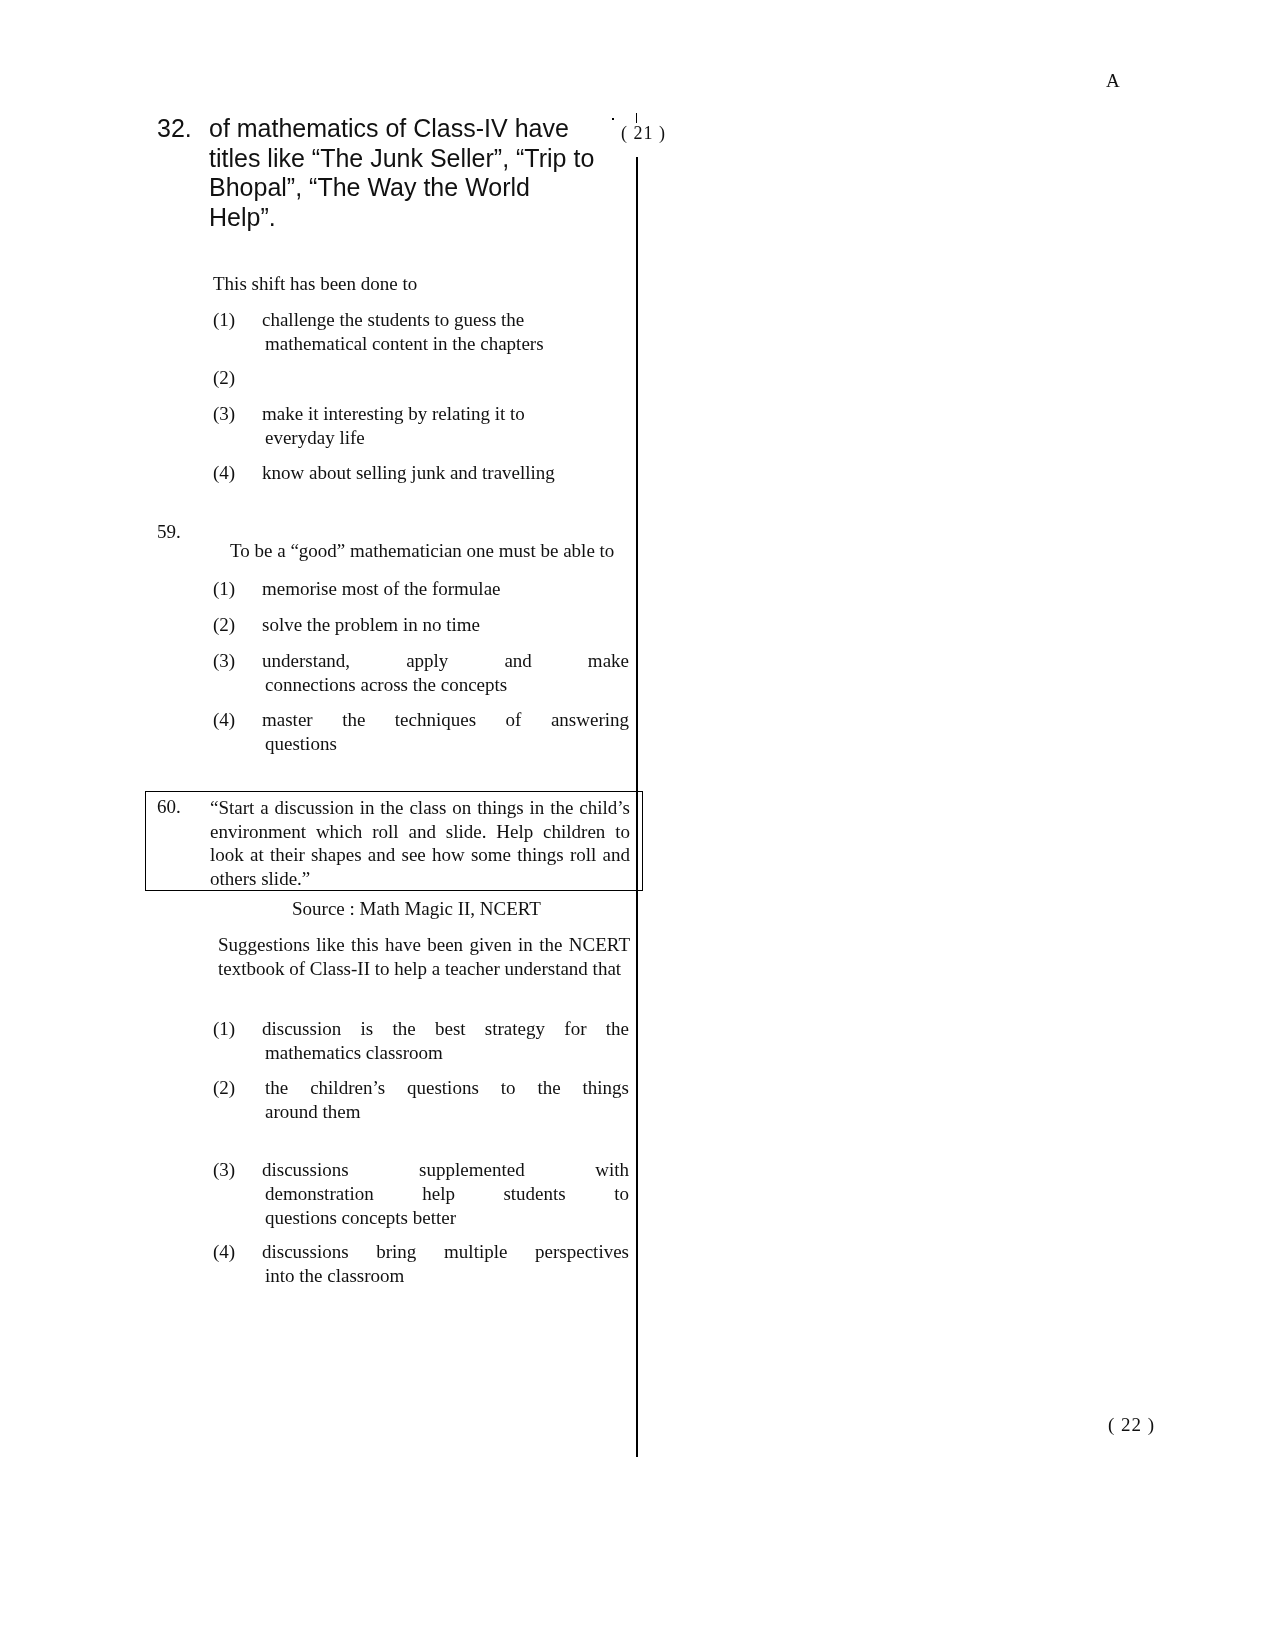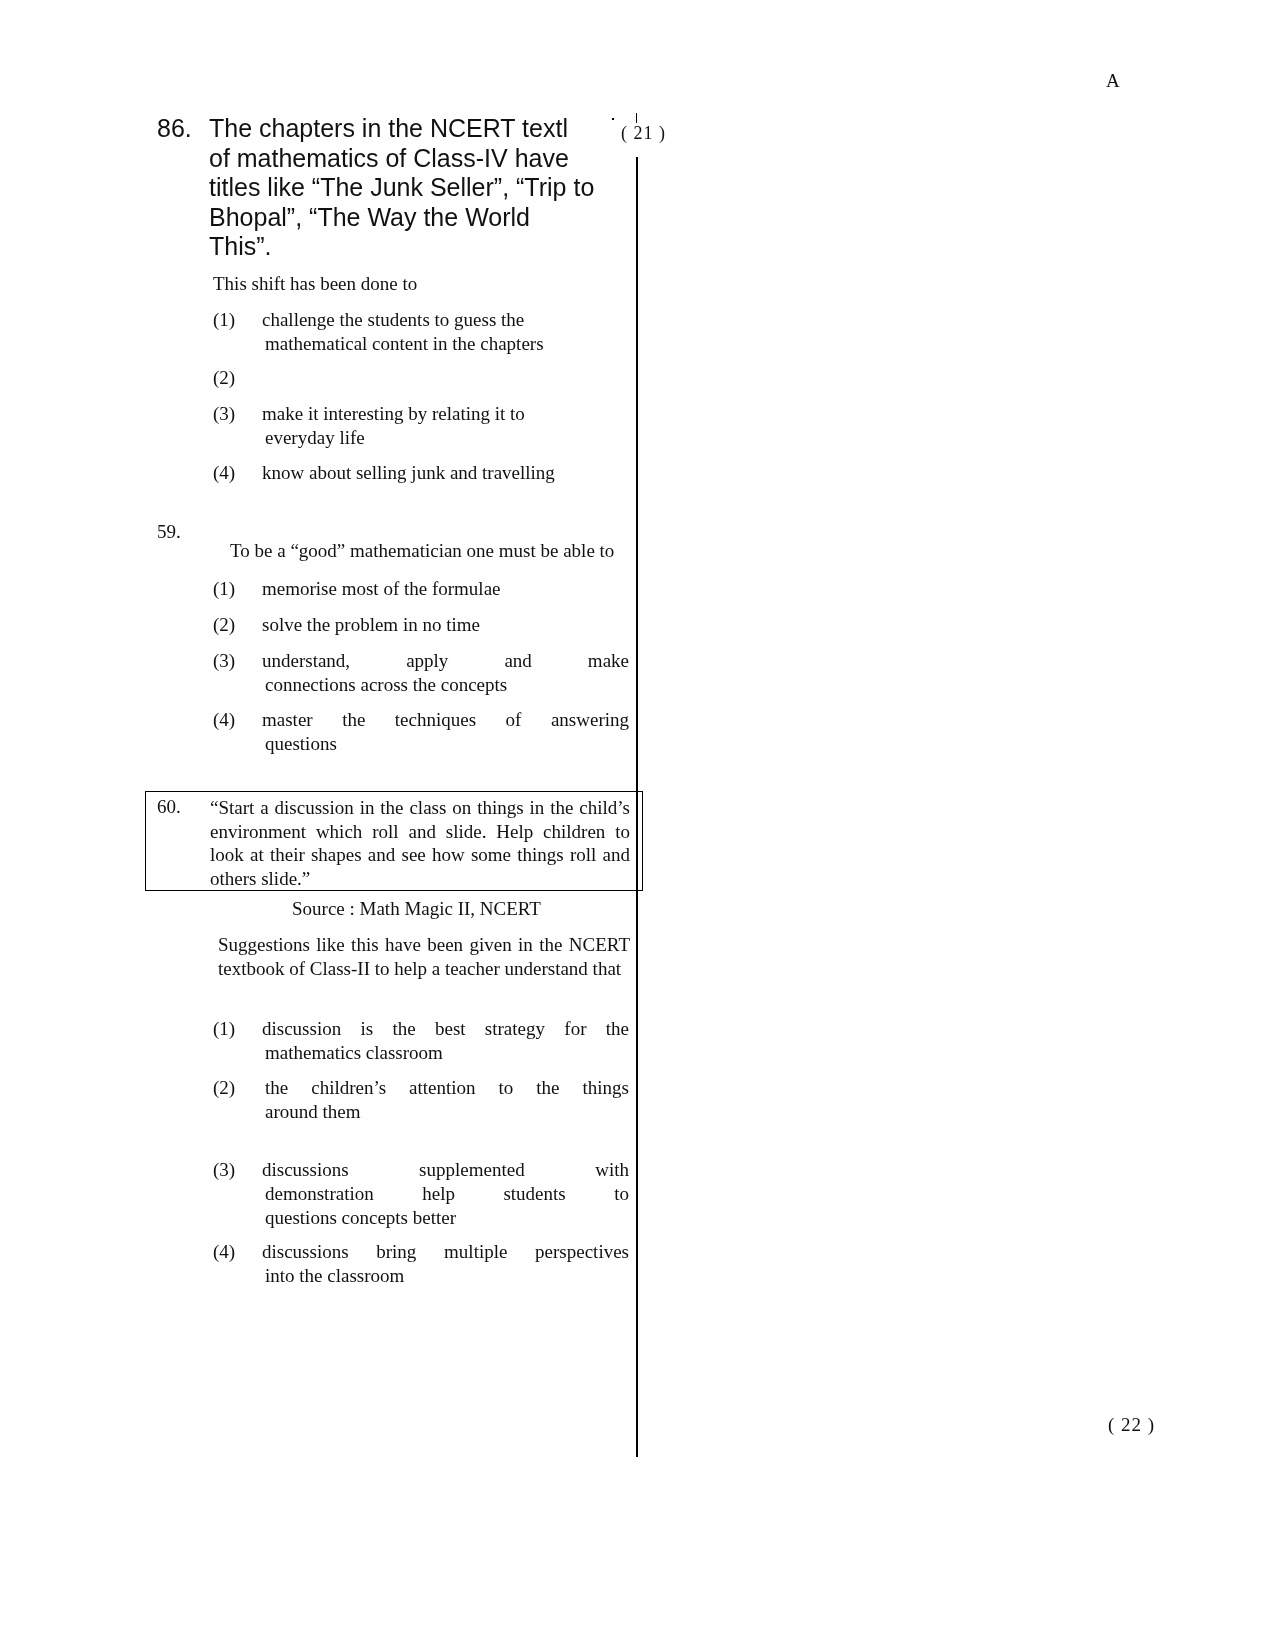--- a/index.html
+++ b/index.html
@@ -55,27 +55,26 @@
 </head>
 <body>
 
 <div id="set-label" class="abs serif">A</div>
 <div class="abs dot1"></div>
 <div class="abs tick1"></div>
 <div id="page-num-top" class="abs serif">( 21 )</div>
 <div class="abs vline"></div>
 <div id="page-num-bottom" class="abs serif">( 22 )</div>
 
-<div id="q58-num" class="abs sans">86.</div>
+<div id="q58-num" class="abs sans">32.</div>
 <div id="q58-stem" class="abs sans">
-  <span class="line">The chapters in the NCERT textl</span>
   <span class="line">of mathematics of Class-IV have</span>
   <span class="line">titles like “The Junk Seller”, “Trip to</span>
   <span class="line">Bhopal”, “The Way the World</span>
-  <span class="line">This”.</span>
+  <span class="line">Help”.</span>
 </div>
 <div id="q58-lead" class="abs serif stem-serif">This shift has been done to</div>
 
 <div id="q58-o1" class="abs serif opt">
   <span class="onum">(1)</span>
   <span class="otext"><span>challenge the students to guess the</span><br><span class="cont">mathematical content in the chapters</span></span>
 </div>
 <div id="q58-o2" class="abs serif opt">
   <span class="onum">(2)</span>
 </div>
@@ -113,21 +112,21 @@
 <div id="q60-quote" class="abs serif">“Start a discussion in the class on things in the child’s environment which roll and slide. Help children to look at their shapes and see how some things roll and others slide.”</div>
 <div id="q60-source" class="abs serif">Source : Math Magic II, NCERT</div>
 <div id="q60-lead" class="abs serif">Suggestions like this have been given in the NCERT textbook of Class-II to help a teacher understand that</div>
 
 <div id="q60-o1" class="abs serif opt">
   <span class="onum">(1)</span>
   <span class="otext"><span style="display:block;text-align:justify;text-align-last:justify;">discussion is the best strategy for the</span><span class="cont">mathematics classroom</span></span>
 </div>
 <div id="q60-o2" class="abs serif opt">
   <span class="onum">(2)</span>
-  <span class="otext"><span class="cont" style="display:block;text-align:justify;text-align-last:justify;">the children’s attention to the things</span><span class="cont">around them</span></span>
+  <span class="otext"><span class="cont" style="display:block;text-align:justify;text-align-last:justify;">the children’s questions to the things</span><span class="cont">around them</span></span>
 </div>
 <div id="q60-o3" class="abs serif opt">
   <span class="onum">(3)</span>
   <span class="otext"><span style="display:block;text-align:justify;text-align-last:justify;">discussions supplemented with</span><span class="cont" style="display:block;text-align:justify;text-align-last:justify;">demonstration help students to</span><span class="cont">questions concepts better</span></span>
 </div>
 <div id="q60-o4" class="abs serif opt">
   <span class="onum">(4)</span>
   <span class="otext"><span style="display:block;text-align:justify;text-align-last:justify;">discussions bring multiple perspectives</span><span class="cont">into the classroom</span></span>
 </div>
 

